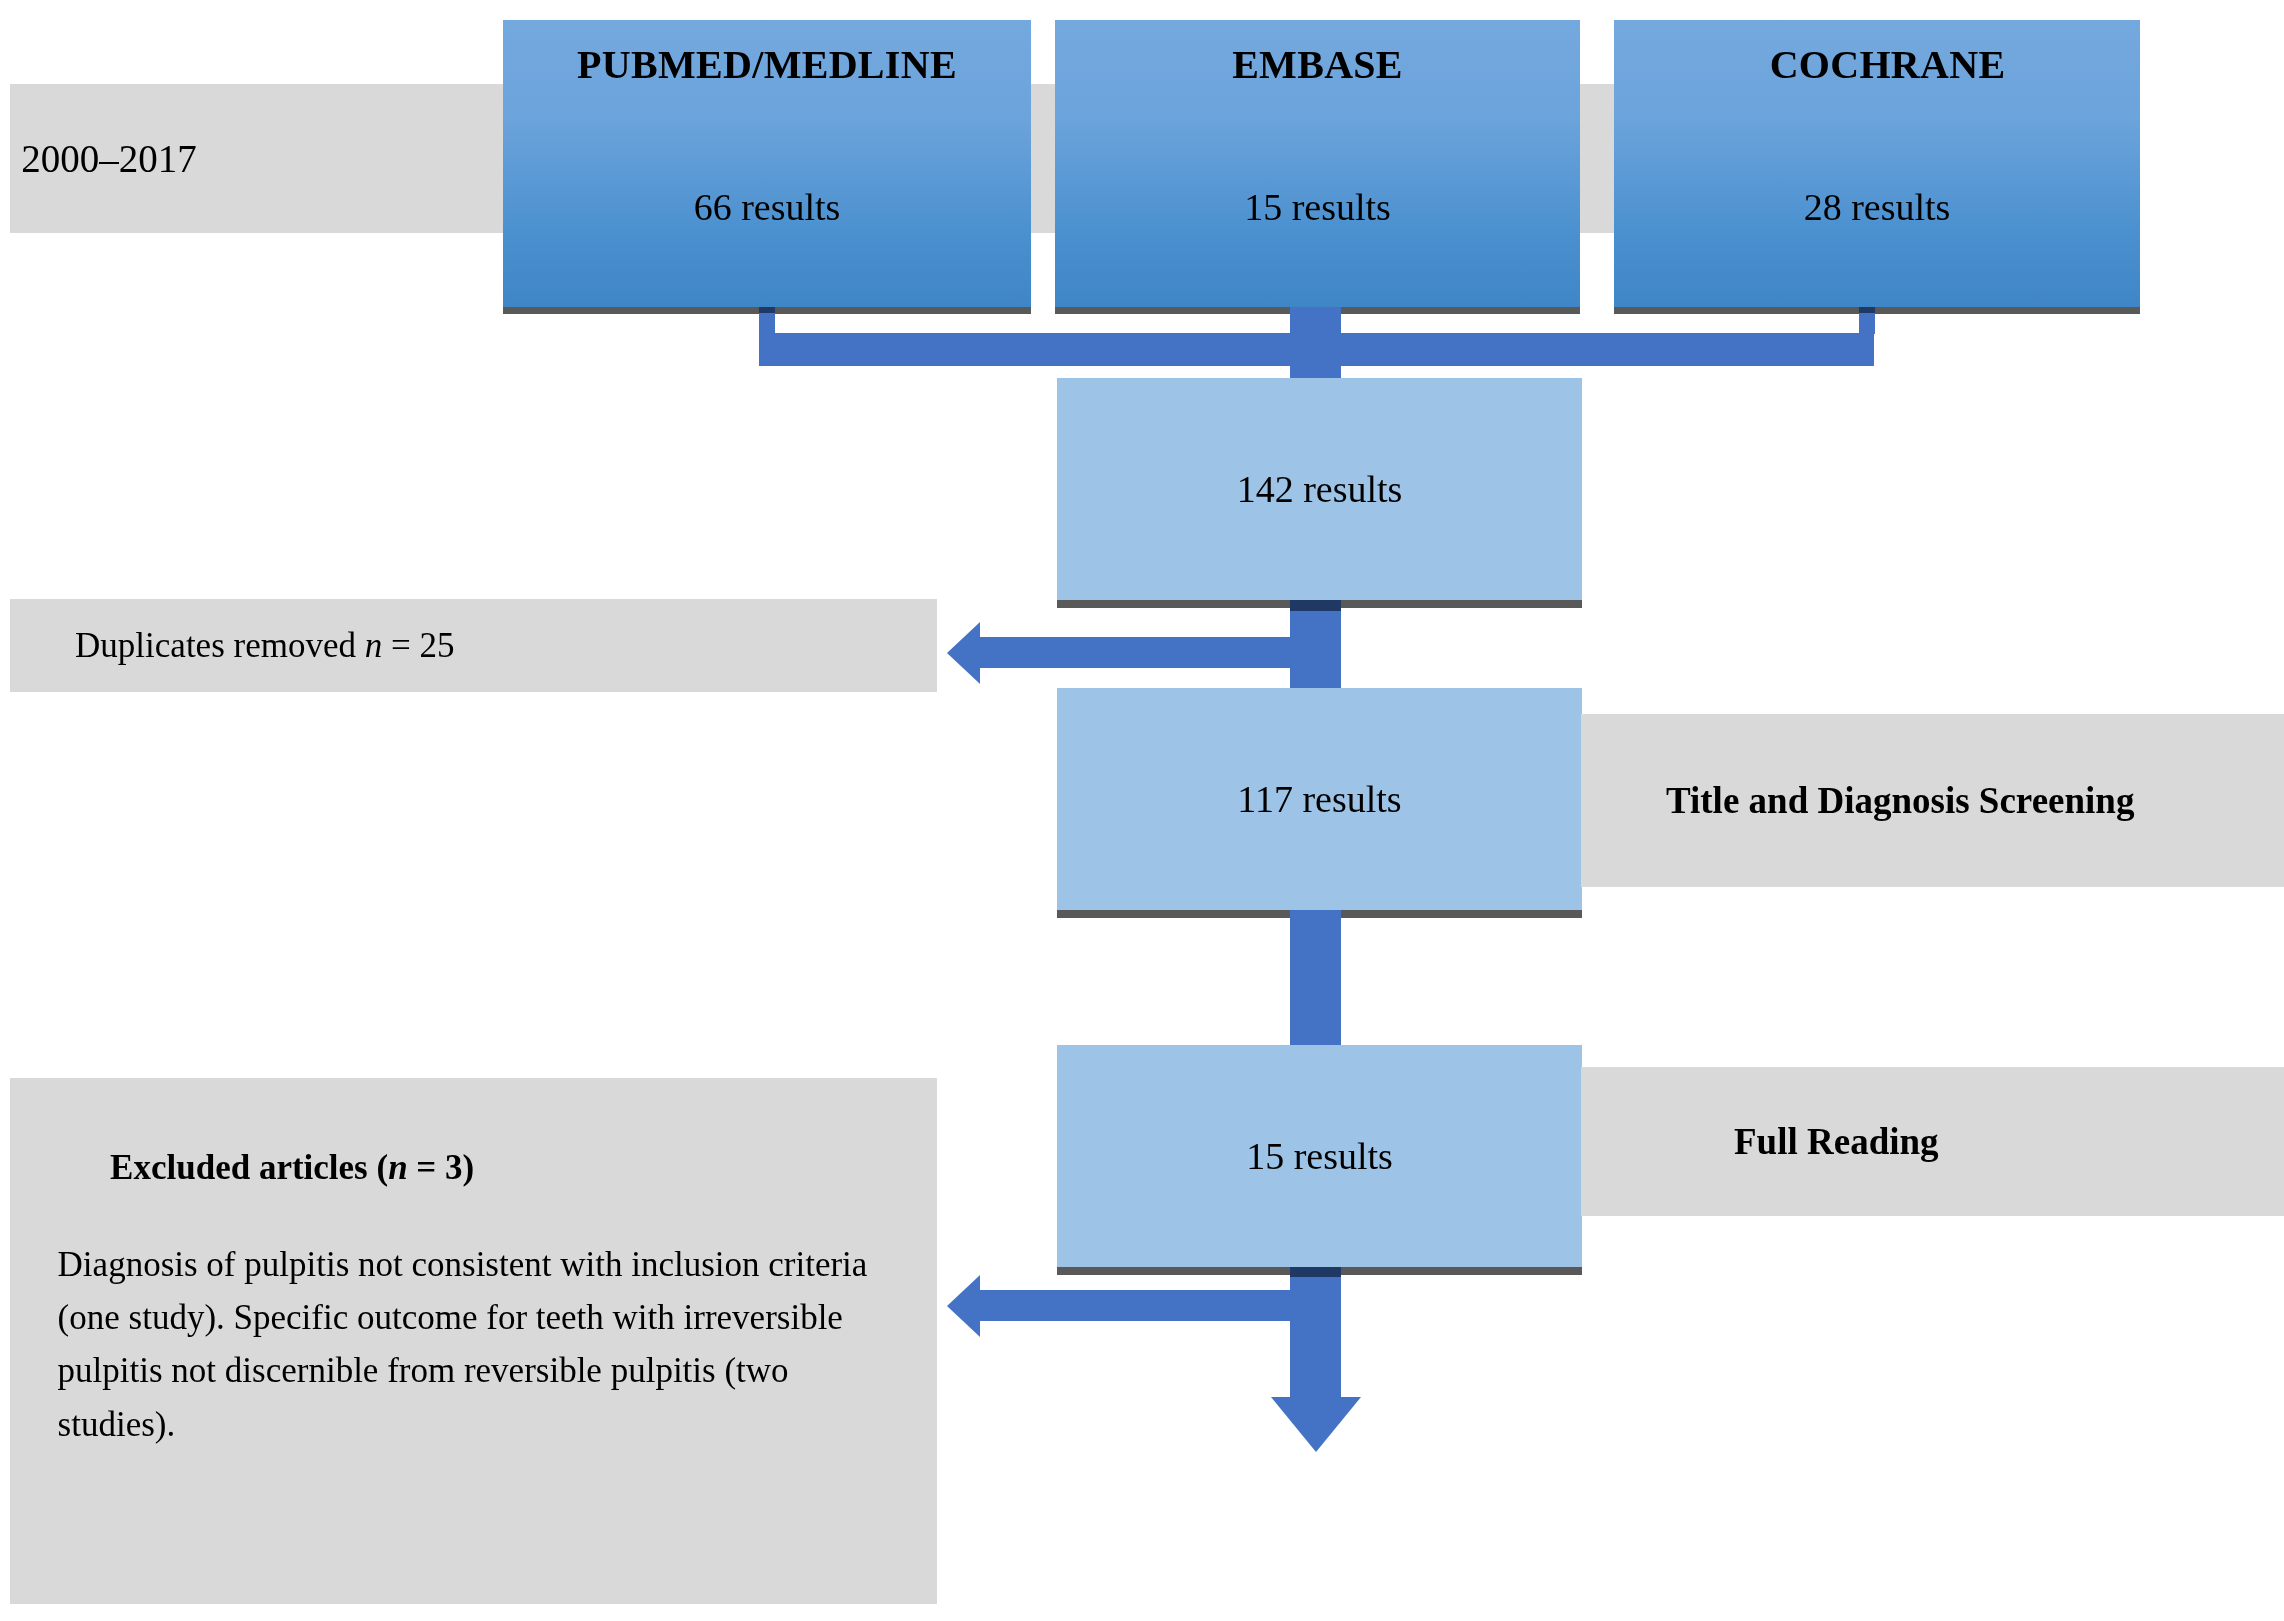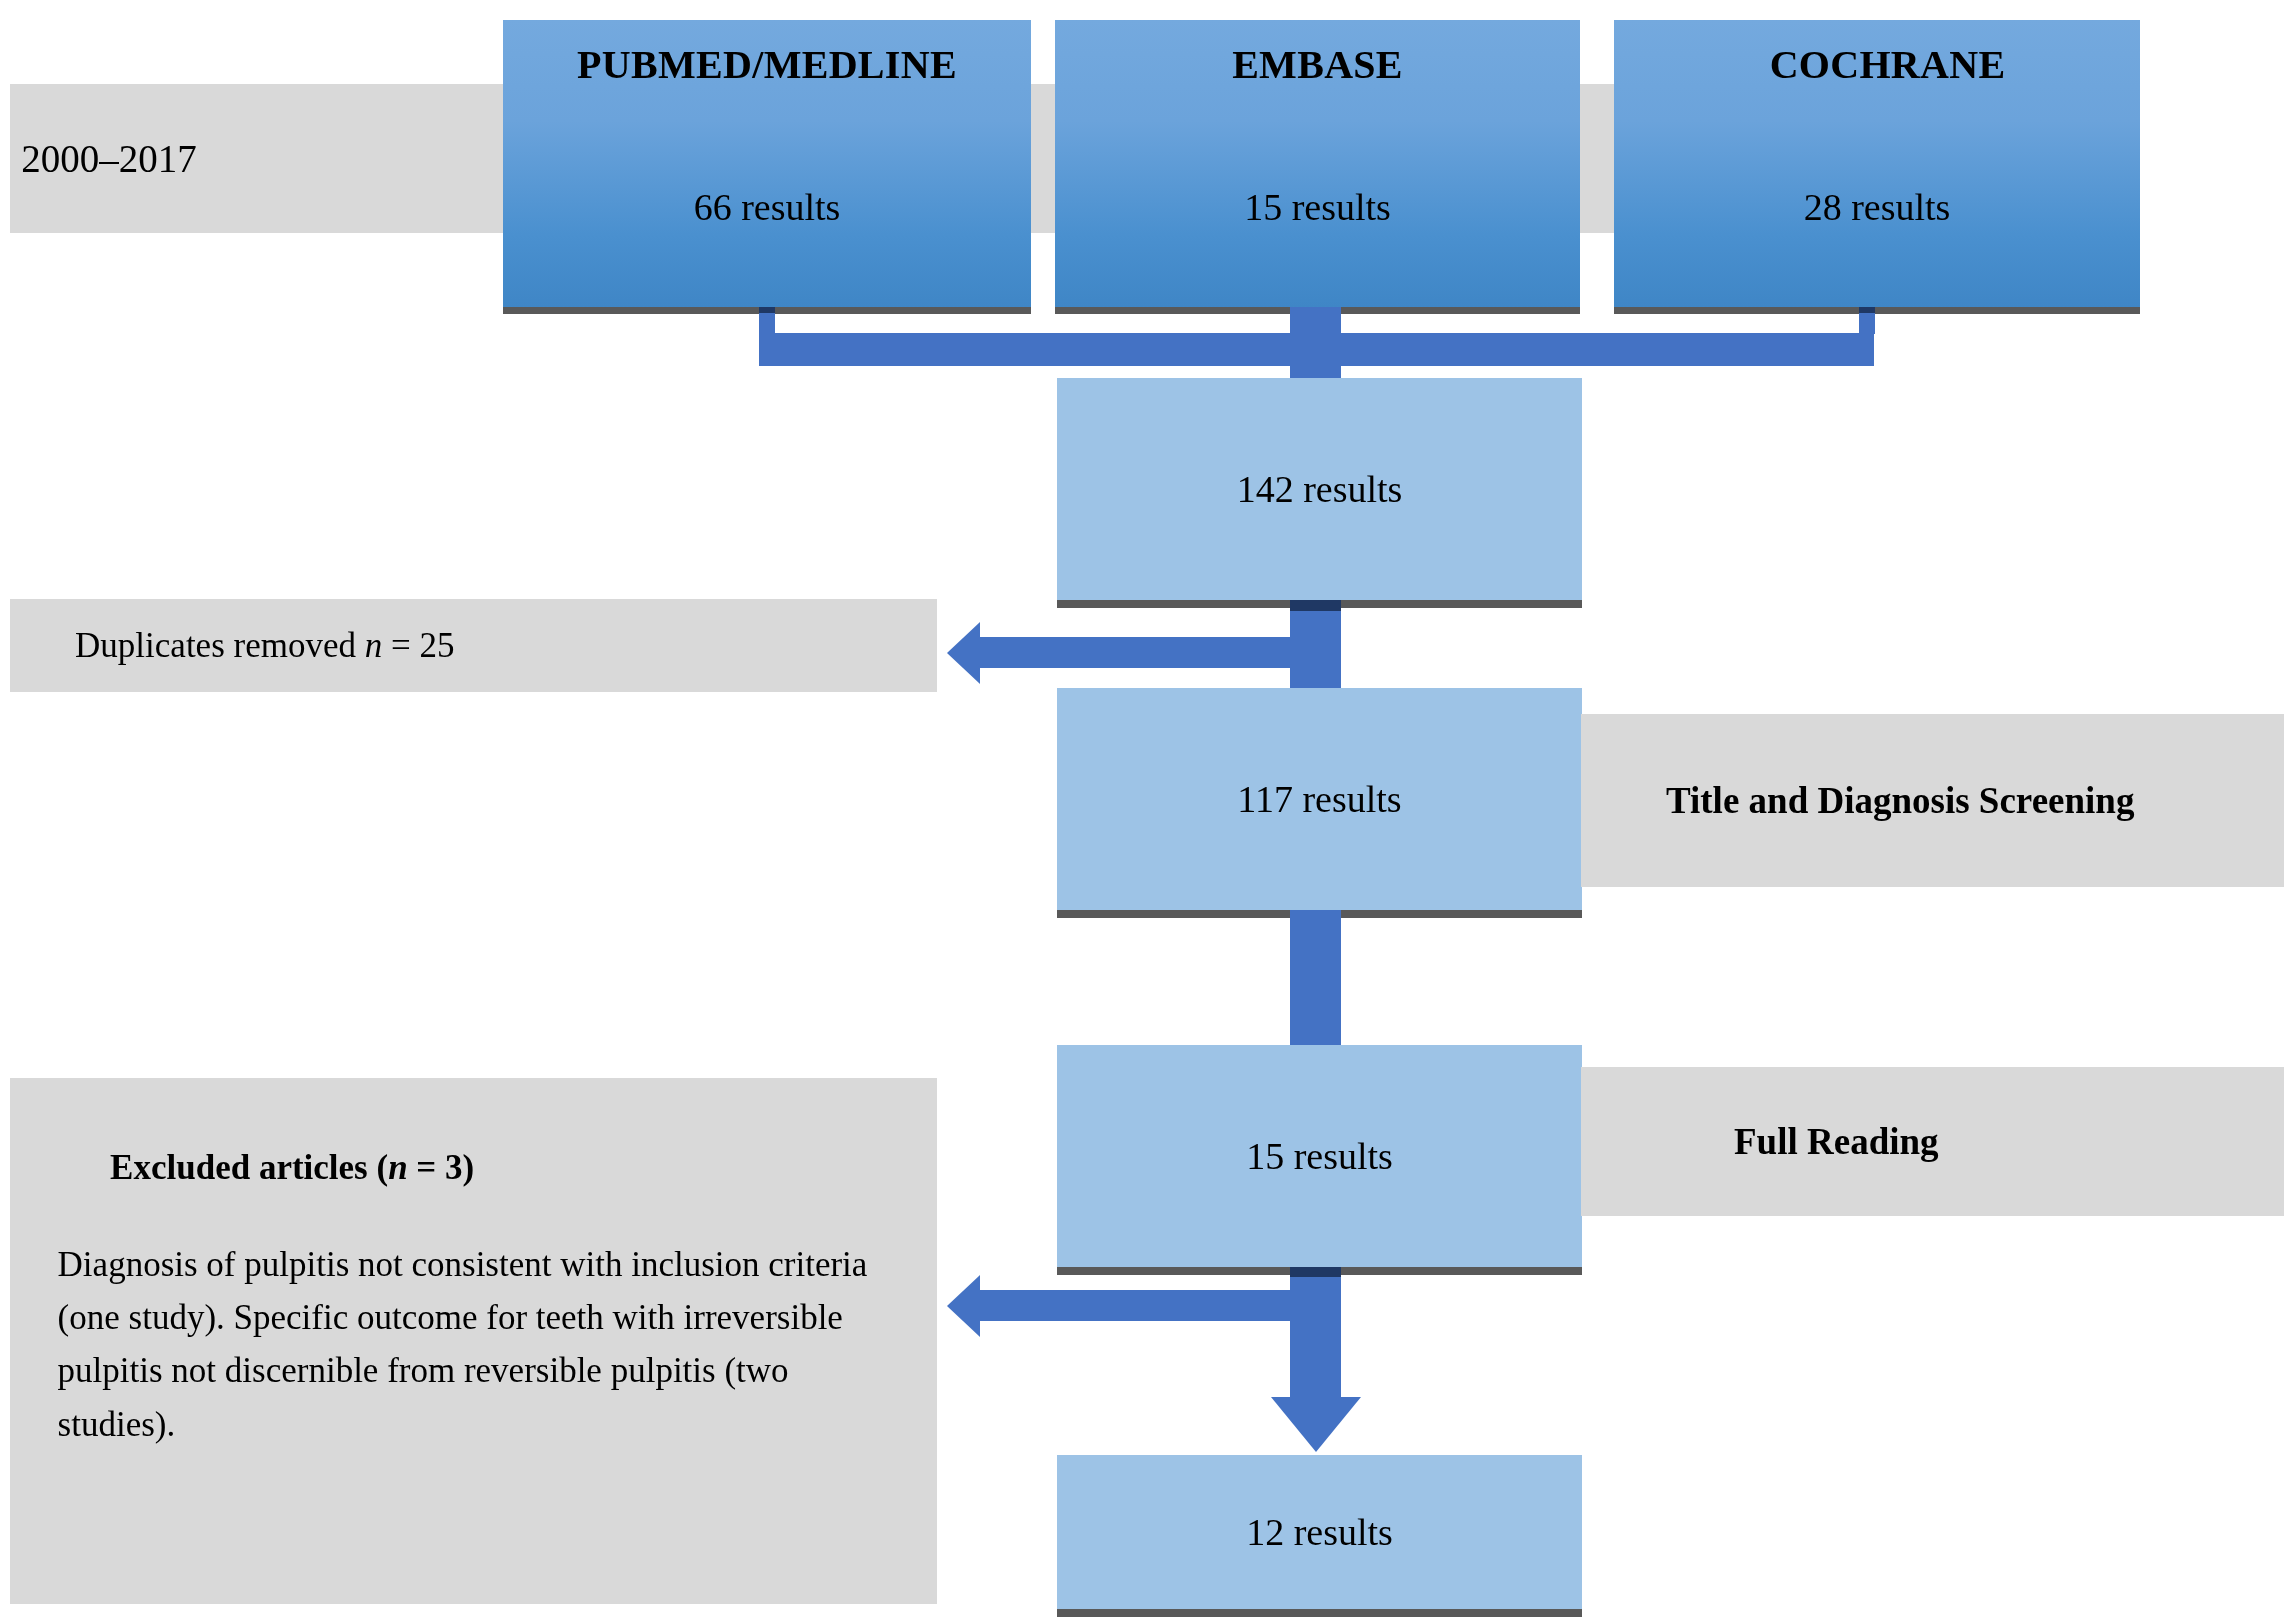--- a/index.html
+++ b/index.html
@@ -126,19 +126,15 @@
     </div>
     <div class="grey-text" style="font-size:35px;line-height:1.52;margin-top:18px;">Diagnosis of pulpitis not consistent with inclusion criteria (one study). Specific outcome for teeth with irreversible pulpitis not discernible from reversible pulpitis (two studies).</div>
   </div>
 
   <div class="abs conn-dark" style="left:1290px;top:1267px;width:51px;height:11.7px;"></div>
   <div class="abs conn" style="left:1290px;top:1277px;width:51px;height:122px;"></div>
   <div class="abs conn" style="left:980px;top:1290px;width:313px;height:31px;"></div>
   <div class="abs arrow-left-head" style="left:947px;top:1275px;"></div>
   <div class="abs arrow-down-head" style="left:1271px;top:1397px;"></div>
 
-  <div class="abs flowbox" style="left:1057px;top:1455px;width:525px;height:154px;">
-    <div class="count" style="font-size:38px;">12 results</div>
-    <div class="shadow" style="bottom:-8px;"></div>
-  </div>
 
 </div>
 
 
 </body></html>

